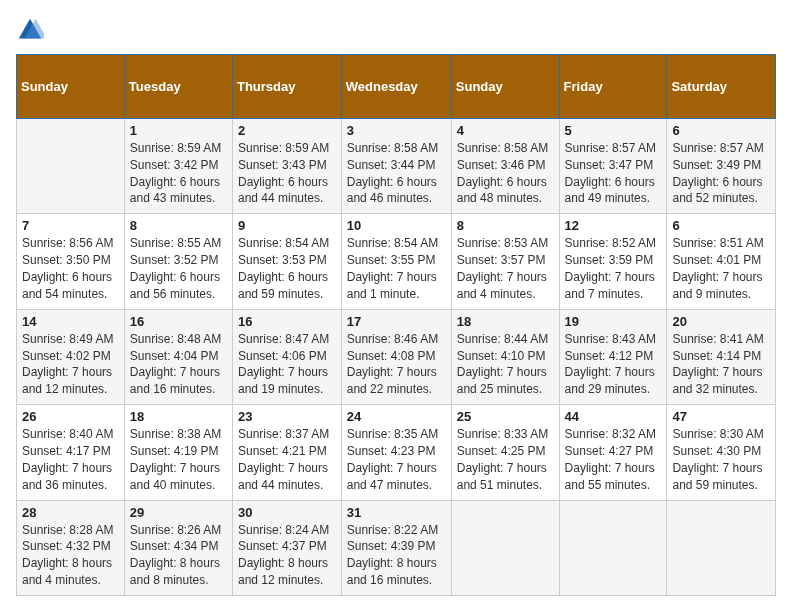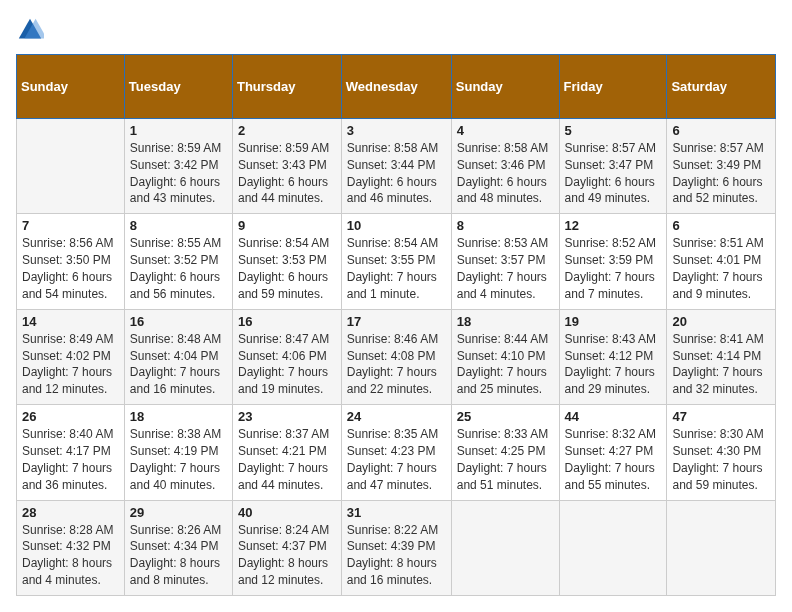--- a/index.html
+++ b/index.html
@@ -251,21 +251,21 @@
         <tr>
           <td>
             <span class="day-number">28</span>
             <div class="day-info">Sunrise: 8:28 AM<br>Sunset: 4:32 PM<br>Daylight: 8 hours<br>and 4 minutes.</div>
           </td>
           <td>
             <span class="day-number">29</span>
             <div class="day-info">Sunrise: 8:26 AM<br>Sunset: 4:34 PM<br>Daylight: 8 hours<br>and 8 minutes.</div>
           </td>
           <td>
-            <span class="day-number">40</span>
+            <span class="day-number">30</span>
             <div class="day-info">Sunrise: 8:24 AM<br>Sunset: 4:37 PM<br>Daylight: 8 hours<br>and 12 minutes.</div>
           </td>
           <td>
             <span class="day-number">31</span>
             <div class="day-info">Sunrise: 8:22 AM<br>Sunset: 4:39 PM<br>Daylight: 8 hours<br>and 16 minutes.</div>
           </td>
           <td class="empty-cell"></td>
           <td class="empty-cell"></td>
           <td class="empty-cell"></td>
         </tr>

